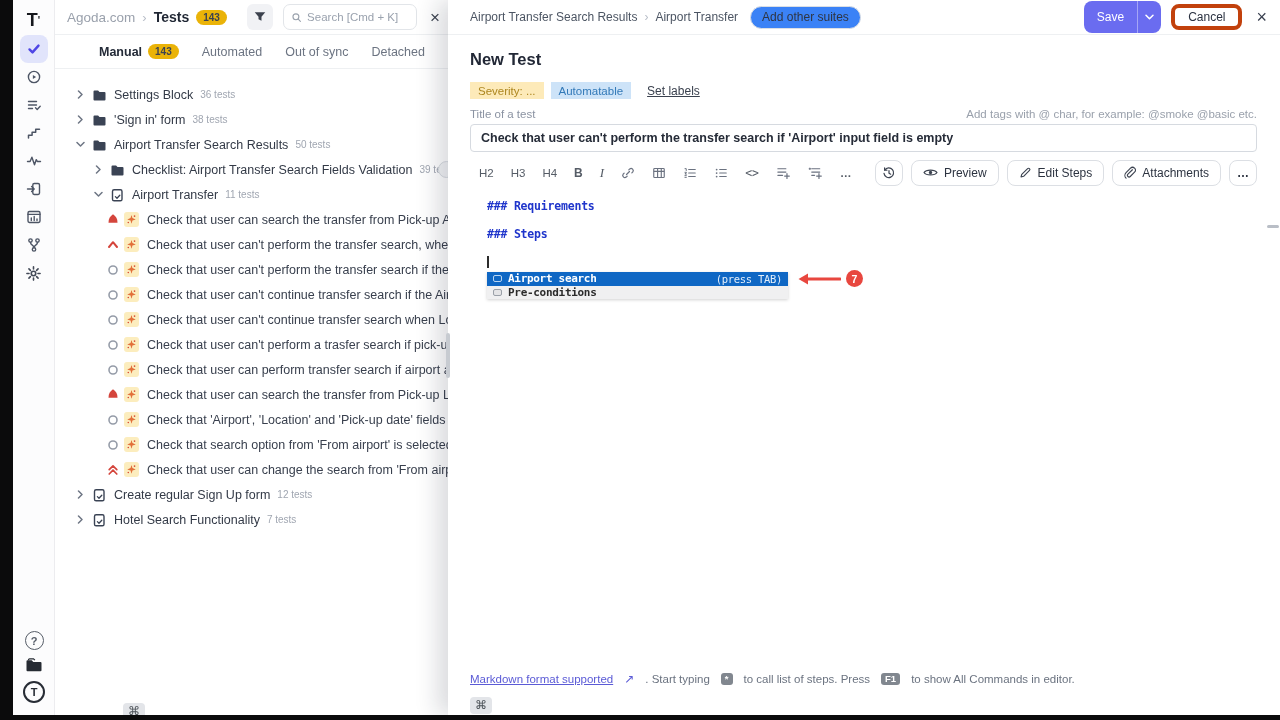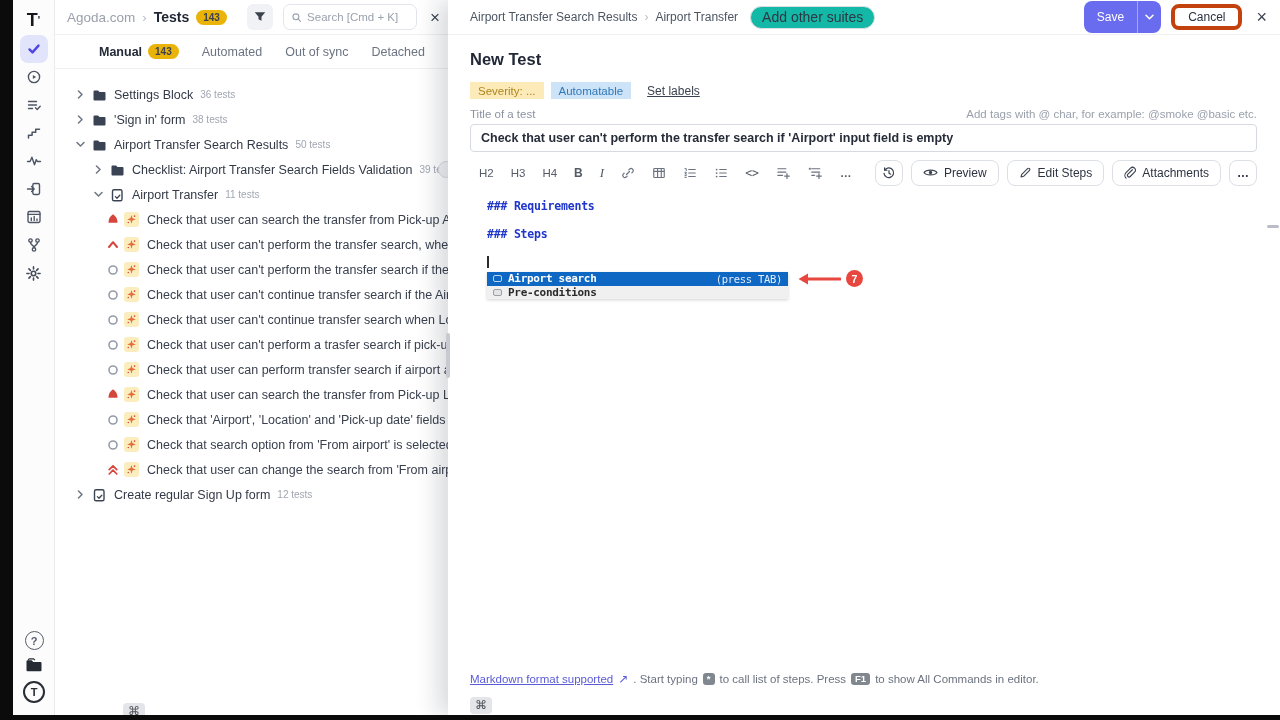--- a/index.html
+++ b/index.html
@@ -56,21 +56,21 @@
   .tree-cmd { position:absolute; left:68px; top:701px; z-index:6; }
   .cmd-badge { background:#e3e5e9; color:#4a5056; border-radius:4px; font-size:12px; padding:1px 5px 2px; display:inline-block; }
   .tree-scroll-thumb { position:absolute; left:446px; top:333px; width:4px; height:45px; background:#c7cbd1; border-radius:2px; z-index:40; }
 
   
   .drawer { position:absolute; left:448px; top:0; right:0; height:715px; background:#fff; z-index:20;
     box-shadow:-10px 0 22px rgba(18,24,43,0.16); display:flex; flex-direction:column; }
   .drawer-header { height:35px; border-bottom:1px solid #eef0f2; display:flex; align-items:center; padding:0 13px 0 22px; flex:none; }
   .dcrumb { font-size:12px; color:#4c5563; }
   .dsep { color:#b8bec8; margin:0 7px; font-size:12px; }
-  .add-suites-btn { margin-left:12px; height:23px; border:1px solid #dcdfe4; background:#14b8a6; border-radius:12px; font-size:14px; color:#2f3542; padding:0 11px; display:flex; align-items:center; cursor:pointer; }
+  .add-suites-btn { margin-left:12px; height:23px; border:1px solid #dcdfe4; background:#3b82f6; border-radius:12px; font-size:12px; color:#2f3542; padding:0 11px; display:flex; align-items:center; cursor:pointer; }
   .header-right { margin-left:auto; display:flex; align-items:center; gap:10px; }
   .save-split { display:flex; height:32px; border-radius:8px; overflow:hidden; cursor:pointer; }
   .save-main { background:#6a6cf0; color:#fff; font-size:12px; font-weight:500; display:flex; align-items:center; padding:0 13px; }
   .save-caret { background:#6a6cf0; border-left:1px solid rgba(255,255,255,0.4); width:24px; display:flex; align-items:center; justify-content:center; color:#fff; }
   .cancel-btn { height:26px; border:4px solid #c2410c; background:#fff; border-radius:8px; font-size:12px; font-weight:500; color:#2a3140; padding:0 13px; display:flex; align-items:center; cursor:pointer; }
   .drawer-x { color:#3a4150; font-size:18px; margin-left:4px; cursor:pointer; }
 
   .drawer-content { flex:1; display:flex; flex-direction:column; padding:0 23px 0 22px; position:relative; min-height:0; }
   .new-test-title { margin-top:15px; font-size:16.5px; font-weight:bold; color:#222836; }
   .template-btn { position:absolute; top:47px; right:23px; height:26px; border:1px solid #dbdee3; border-radius:8px; display:flex; align-items:center; gap:7px; padding:0 11px; font-size:12px; color:#2b3240; cursor:pointer; background:#fff; }
@@ -105,21 +105,21 @@
   .ac-row.plain .ac-box { border:1.5px solid #9aa0a8; background:#e4e4e6; }
   .ac-label { font-size:11px; font-weight:bold; letter-spacing:-0.3px; }
   .ac-row.selected .ac-label { color:#fff; }
   .ac-row.plain .ac-label { color:#2b2b2b; }
   .ac-hint { margin-left:auto; font-size:10.5px; color:#e3eefa; letter-spacing:-0.3px; }
   .annotation { position:absolute; left:310px; top:0; height:13.5px; display:flex; align-items:center; gap:5px; }
   .num-badge { width:17px; height:17px; border-radius:50%; background:#e8473f; color:#fff; font-family:"Liberation Sans",sans-serif; font-size:10.5px; font-weight:bold; display:flex; align-items:center; justify-content:center; }
   .editor-thumb { position:absolute; right:1px; top:190px; width:12px; height:3px; border-radius:2px; background:#b9bec6; }
 
   .drawer-footer { margin-top:auto; flex:none; padding-bottom:1px; }
-  .footer-line { display:flex; align-items:center; gap:5px; font-size:11.5px; color:#6b7380; flex-wrap:nowrap; }
+  .footer-line { display:flex; align-items:center; gap:11px; font-size:11.5px; color:#6b7380; flex-wrap:nowrap; }
   .md-link { color:#5b5bd6; font-weight:500; text-decoration:underline; cursor:pointer; }
   .ext-arrow { color:#5b5bd6; font-size:12px; }
   .key-badge { background:#81878f; color:#fff; border-radius:3px; font-size:9.5px; font-weight:bold; padding:1.5px 4px; line-height:1; }
   .footer-cmd { margin-top:9px; }
 </style>
 </head>
 <body>
 
 <svg width="0" height="0" style="position:absolute">
   <defs>
@@ -465,20 +465,32 @@
           <svg width="7" height="9" viewBox="0 0 7 9">
             <use href="#i-chev"></use>
           </svg>
         </span>
       <svg class="ficon" width="14" height="14" viewBox="0 0 14 14">
           <use href="#i-doc"></use>
         </svg>
       <span class="tname">Create regular Sign Up form</span>
       <span class="tcount">12 tests</span>
     </div>
+    <div class="trow lvl1">
+      <span class="chev">
+          <svg width="7" height="9" viewBox="0 0 7 9">
+            <use href="#i-chev"></use>
+          </svg>
+        </span>
+      <svg class="ficon" width="14" height="14" viewBox="0 0 14 14">
+          <use href="#i-doc"></use>
+        </svg>
+      <span class="tname">Hotel Search Functionality</span>
+      <span class="tcount">7 tests</span>
+    </div>
   </div>
 
   <div class="tree-cmd"><span class="cmd-badge">⌘</span></div>
 </div>
 
 <div class="tree-scroll-thumb"></div>
 
 <div class="drawer">
   <div class="drawer-header">
     <span class="dcrumb">Airport Transfer Search Results</span>

